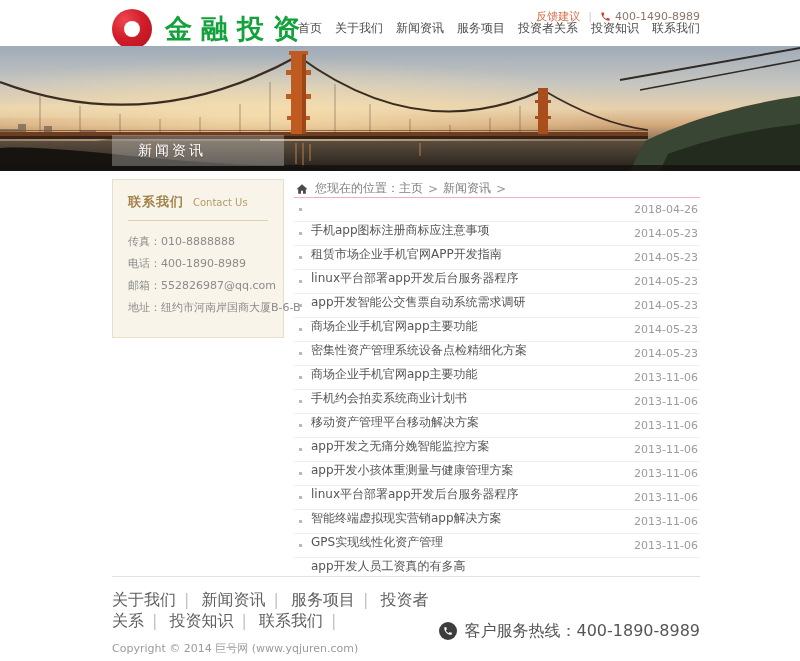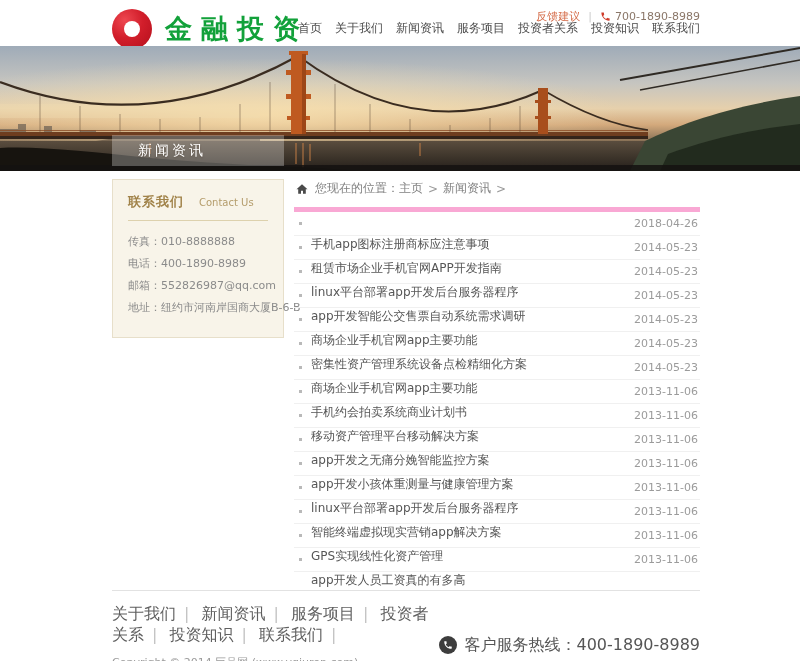--- a/index.html
+++ b/index.html
@@ -38,26 +38,26 @@
     color:#fff; font-size:14px; line-height:31px; padding-left:26px;
     letter-spacing:3px; text-shadow:0 1px 2px rgba(60,40,20,0.35);
   }
 
   
   .layout { display:flex; align-items:flex-start; width:588px; margin-left:112px; }
   .sidebar { width:172px; flex:none; }
   .contact-box { margin-top:8px; border:1px solid #e7dfca; background:#f8f4e9; padding:13px 15px 18px; }
   .contact-title-row { display:flex; align-items:baseline; }
   .contact-title { color:#a1834a; font-size:13px; font-weight:bold; letter-spacing:1px; }
-  .contact-subtitle { color:#b49c6b; font-size:10px; margin-left:15px; }
+  .contact-subtitle { color:#b49c6b; font-size:10px; margin-left:9px; }
   .contact-divider { border-bottom:1px solid #ddd1ad; margin:9px 0 10px; }
   .contact-line { font-size:11px; color:#8b8b8b; line-height:22px; white-space:nowrap; }
 
   .content { flex:1; margin-left:10px; min-width:0; }
-  .breadcrumb { display:flex; align-items:center; font-size:12px; color:#818181; padding:9px 2px 10px; border-bottom:5px solid #f9a8d4; }
+  .breadcrumb { display:flex; align-items:center; font-size:12px; color:#818181; padding:9px 2px 0; border-bottom:1px solid #f9a8d4; }
   .breadcrumb svg { margin-right:7px; flex:none; }
   .crumb-link { color:#818181; text-decoration:none; cursor:pointer; }
   .crumb-sep { margin:0 5px; color:#999; }
 
   .news-list { list-style:none; }
   .news-item { display:flex; align-items:center; border-bottom:1px solid #f0f0f0; padding:4px 2px 4px 5px; height:24px; }
   .bullet { width:3px; height:3px; background:#b9b9b9; margin-right:9px; flex:none; }
   .news-title { flex:1; font-size:12px; color:#565656; text-decoration:none; cursor:pointer; white-space:nowrap; overflow:hidden;margin-top:42px; }
   .news-date { font-size:11px; color:#9b9b9b; margin-left:4px; flex:none; }
 
@@ -87,21 +87,21 @@
     <div class="logo-text">金融投资</div>
   </div>
 
   <div class="header-utility">
     <a class="feedback-link">反馈建议</a>
     <span class="utility-sep">|</span>
     <span class="phone-wrap">
       <svg width="11" height="11" viewBox="0 0 24 24">
         <path fill="#cf3b2a" d="M6.6 10.8c1.5 2.9 3.7 5.1 6.6 6.6l2.2-2.2c.3-.3.7-.4 1-.2 1.1.4 2.3.6 3.6.6.6 0 1 .4 1 1V20c0 .6-.4 1-1 1C10.6 21 3 13.4 3 4c0-.6.4-1 1-1h3.5c.6 0 1 .4 1 1 0 1.2.2 2.4.6 3.6.1.3 0 .7-.2 1l-2.3 2.2z"></path>
       </svg>
-      <span>700-1890-8989</span>
+      <span>400-1490-8989</span>
     </span>
   </div>
 
   <nav class="main-nav">
 
   <a class="nav-item">首页</a>
       <a class="nav-item">关于我们</a>
       <a class="nav-item">新闻资讯</a>
       <a class="nav-item">服务项目</a>
       <a class="nav-item">投资者关系</a>

